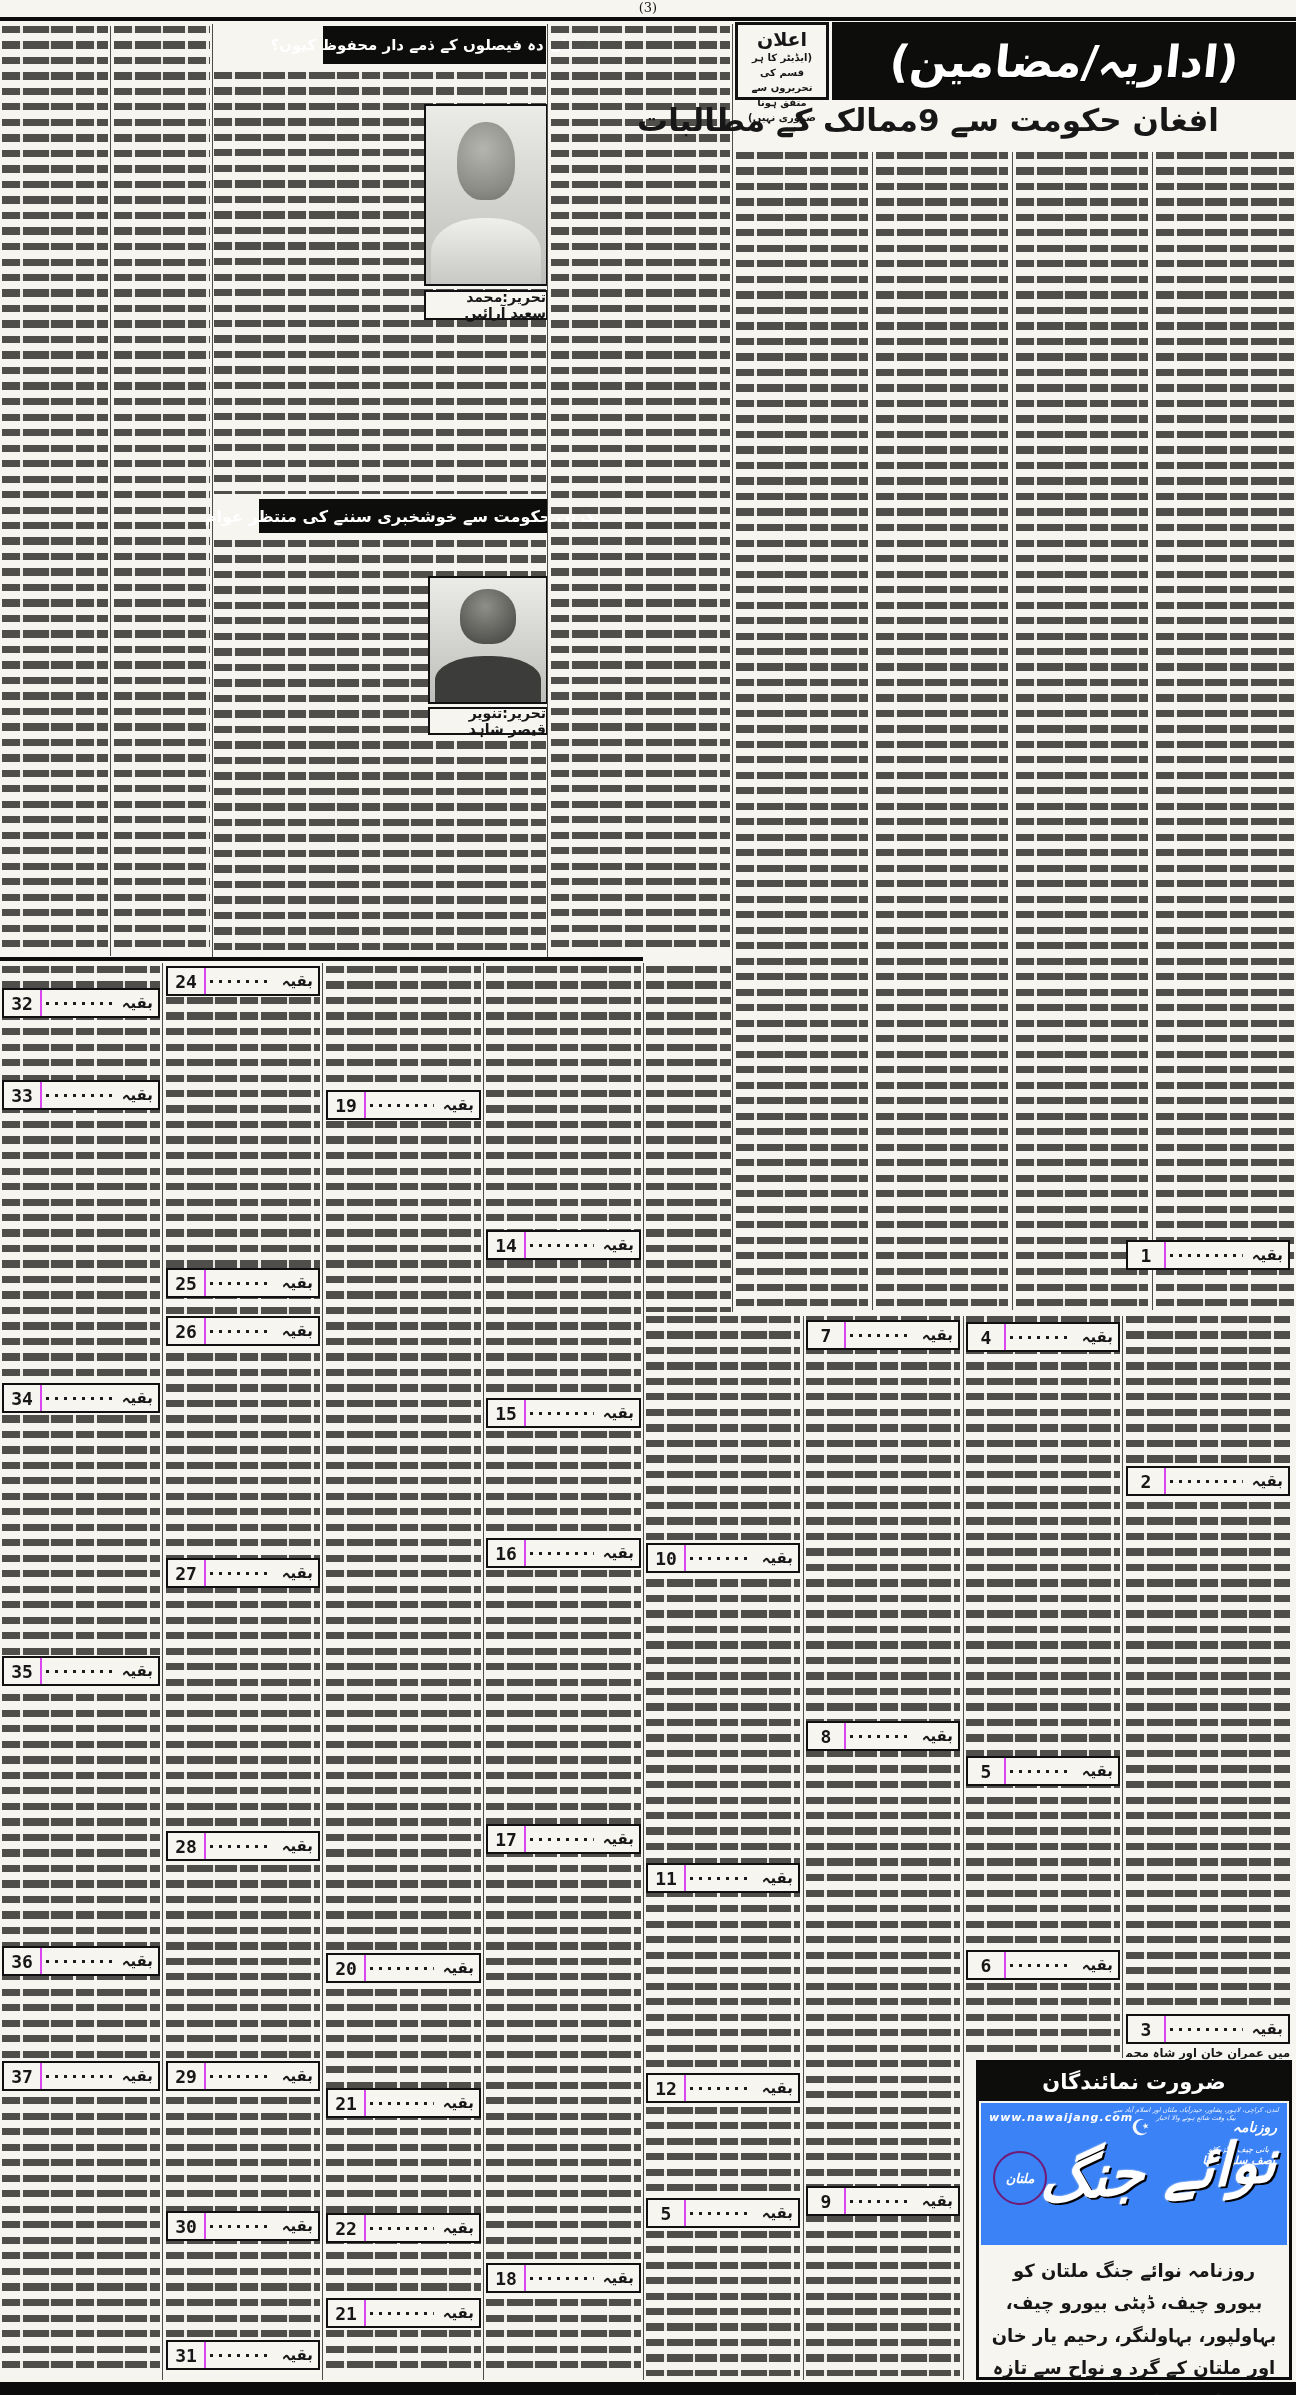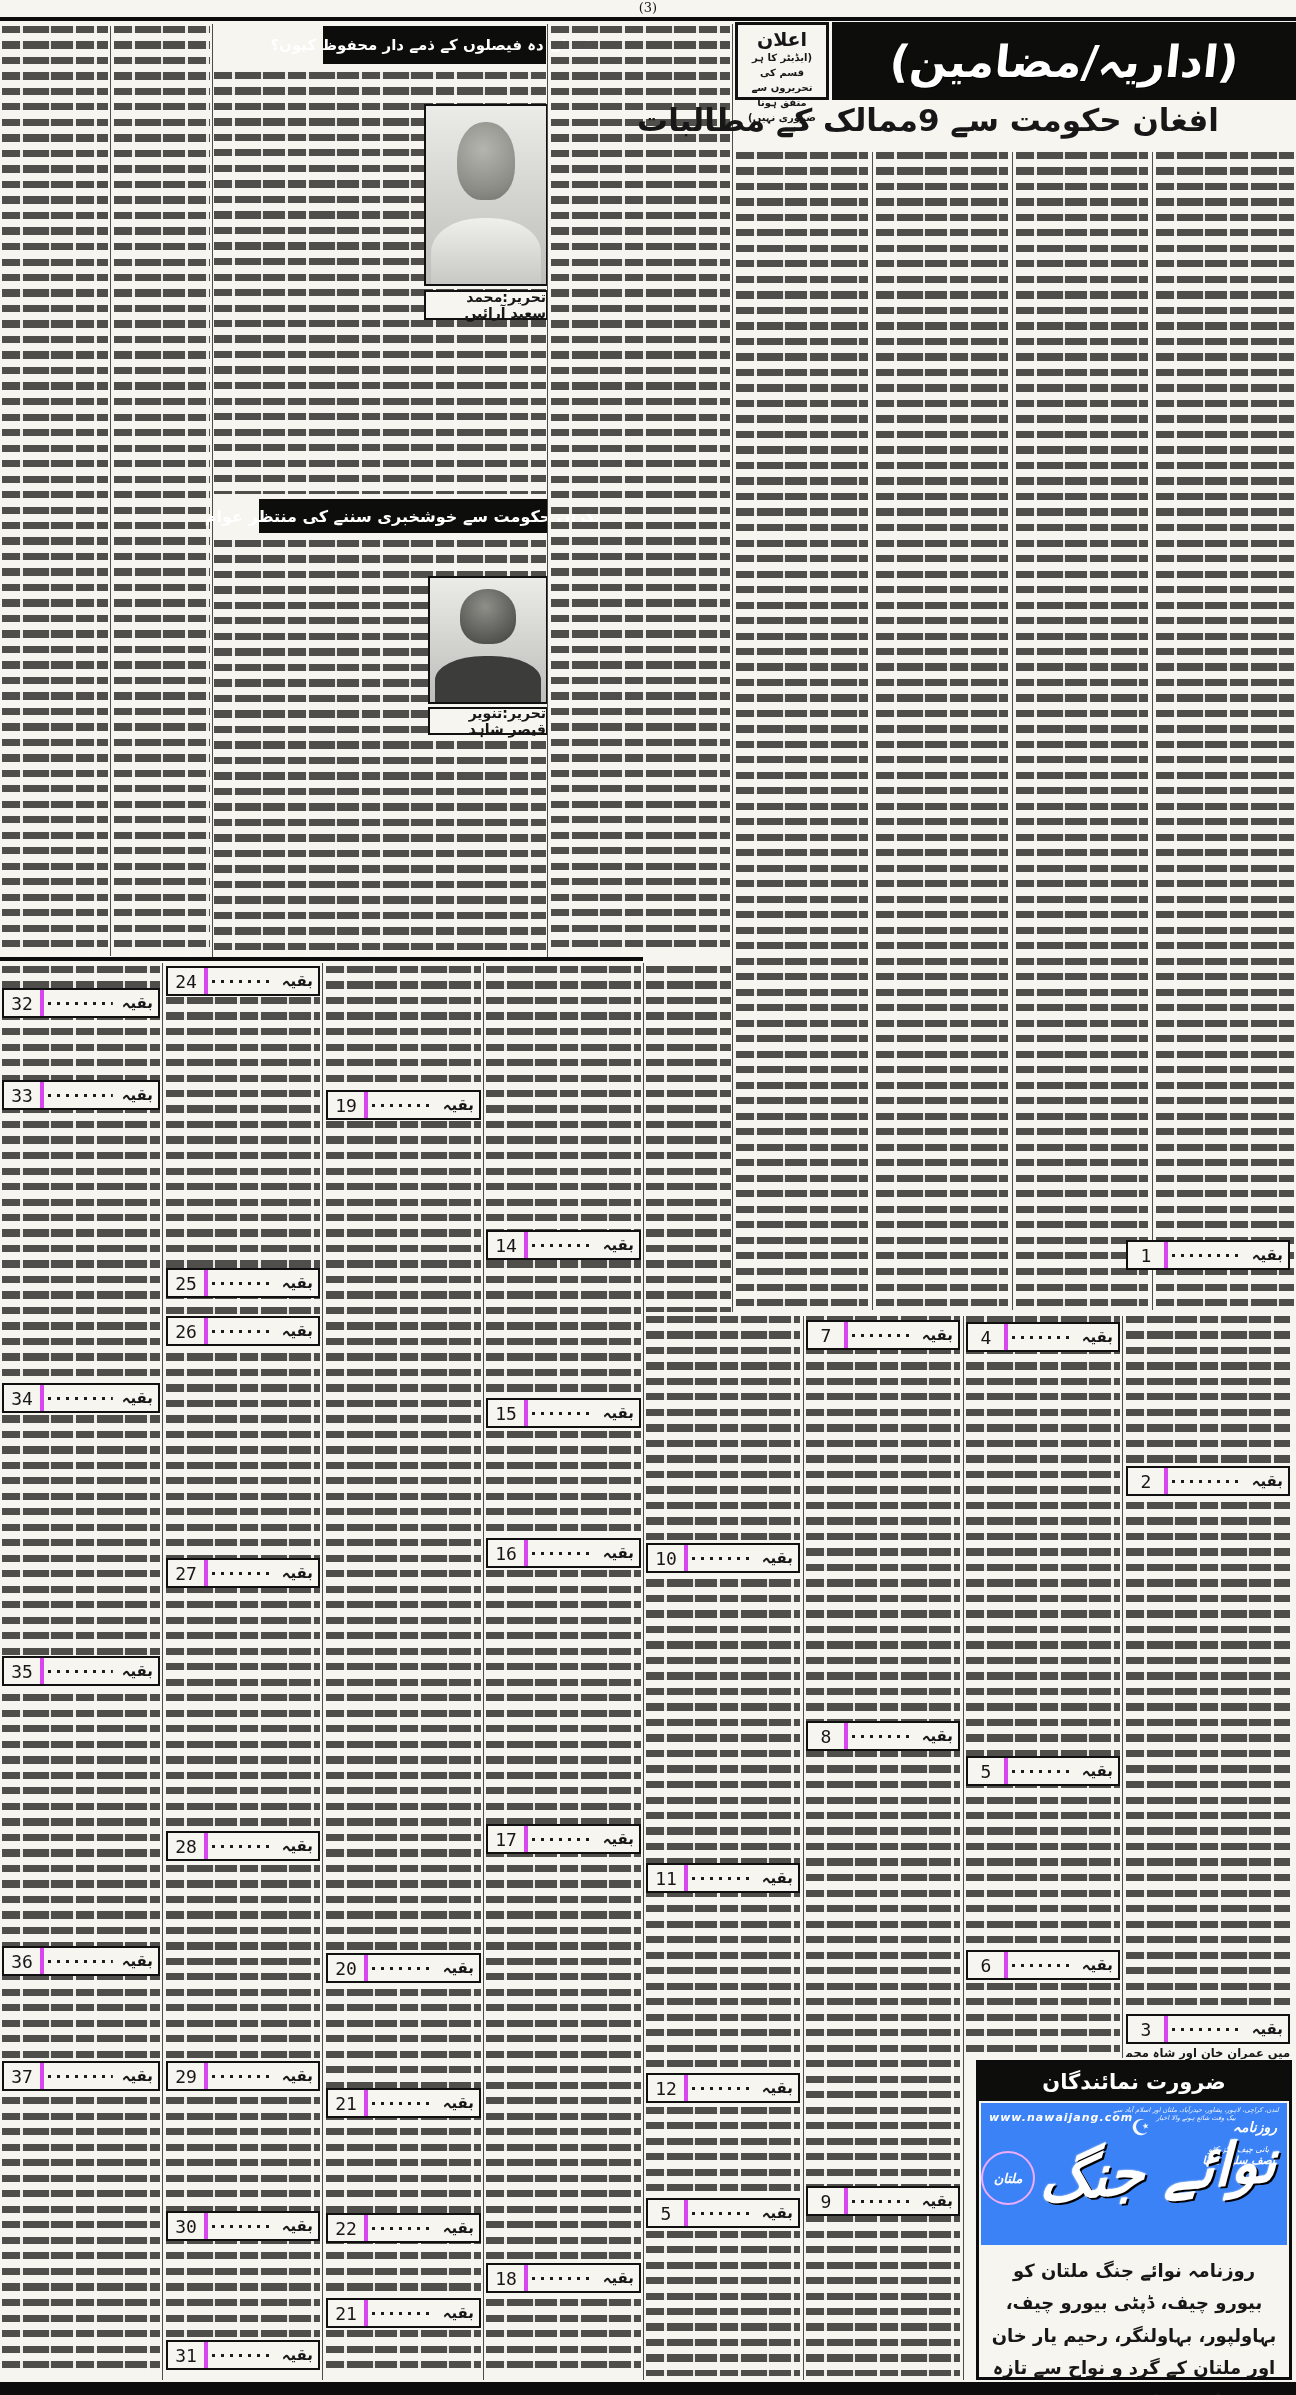--- a/index.html
+++ b/index.html
@@ -31,32 +31,32 @@
   .lead-hl{font-size:31px;font-weight:800;direction:rtl;text-align:center;letter-spacing:0;}
   .portrait{position:absolute;border:2px solid #111;background:linear-gradient(180deg,#ebebe8 0%,#cfcfcb 60%,#bdbdb9 100%);overflow:hidden;box-sizing:border-box;}
   .portrait .head{position:absolute;width:48%;height:44%;left:26%;top:9%;background:radial-gradient(circle at 45% 35%,#b5b5b0,#8b8b86 70%,#70706c);border-radius:48% 48% 42% 42%;}
   .portrait .torso{position:absolute;width:92%;height:42%;left:4%;bottom:-5%;background:#3c3c3a;border-radius:46% 46% 0 0;}
   .portrait.light .torso{background:linear-gradient(180deg,#efefec,#c2c2be);}
   .portrait.dark .head{background:radial-gradient(circle at 45% 32%,#8f8f8a,#5a5a56 65%,#3f3f3c);}
   .caption{position:absolute;border:2px solid #111;background:#f6f5f0;display:flex;align-items:center;justify-content:center;font-weight:700;font-size:14px;direction:rtl;box-sizing:border-box;padding-left:38px;}
   .strip{position:absolute;height:30px;border:2px solid #101010;background:#f6f5f0;display:flex;flex-direction:row;align-items:center;direction:rtl;box-sizing:border-box;z-index:5;}
   .strip .lbl{font-weight:800;font-size:15px;padding:0 5px;white-space:nowrap;}
   .strip .dots{flex:1;height:4px;margin:0 4px;background-image:repeating-linear-gradient(90deg,#1d1d1d 0 3px,transparent 3px 9px);background-position:center;background-size:100% 3px;background-repeat:no-repeat;}
-  .strip .num{border-right:4px solid #d946ef;align-self:stretch;min-width:36px;display:flex;align-items:center;justify-content:center;font-weight:400;font-size:18px;font-family:"DejaVu Sans Mono",monospace;background:#f6f5f0;}
+  .strip .num{border-right:2px solid #d946ef;align-self:stretch;min-width:36px;display:flex;align-items:center;justify-content:center;font-weight:700;font-size:18px;font-family:"DejaVu Sans Mono",monospace;background:#f6f5f0;}
   .recruit{border:3px solid #0c0c0c;background:#f6f5f0;box-sizing:border-box;z-index:6;}
   .recruit .rtitle{height:38px;font-size:21px;font-weight:800;direction:rtl;}
   .recruit .panel{position:relative;background:#3b82f6;margin:2px;height:142px;color:#fff;overflow:hidden;font-style:italic;}
   .panel .site{position:absolute;top:8px;left:8px;font-size:11px;font-weight:800;letter-spacing:1px;}
   .panel .tagline{position:absolute;top:3px;right:6px;width:170px;font-size:6.5px;text-align:center;direction:rtl;opacity:.9;}
   .panel .daily{position:absolute;top:16px;right:10px;font-size:14px;font-weight:700;direction:rtl;}
   .panel .founder{position:absolute;top:42px;right:12px;text-align:center;direction:rtl;}
   .panel .founder .fl{font-size:8px;display:block;}
   .panel .founder .fn{font-size:11px;font-weight:700;display:block;}
   .panel .masthead{position:absolute;left:58px;top:34px;font-size:58px;font-weight:800;direction:rtl;transform:rotate(-5deg) skewX(-6deg);text-shadow:2px 2px 0 #000,0 0 2px #fff;white-space:nowrap;}
-  .panel .stamp{position:absolute;left:0;top:48px;width:50px;height:50px;border:2px solid #f0abfc;border-radius:50%;display:flex;align-items:center;justify-content:center;font-size:13px;font-weight:700;direction:rtl;}
+  .panel .stamp{position:absolute;left:12px;top:48px;width:50px;height:50px;border:2px solid #701a75;border-radius:50%;display:flex;align-items:center;justify-content:center;font-size:13px;font-weight:700;direction:rtl;}
   .panel .flag{position:absolute;left:150px;top:12px;font-size:22px;transform:rotate(-12deg);opacity:.95;}
   .recruit .rbody{padding:8px 12px 4px;font-size:18px;font-weight:700;line-height:1.8;text-align:center;direction:rtl;}
   .note3{position:absolute;font-size:11.5px;font-weight:700;direction:rtl;text-align:center;white-space:nowrap;overflow:hidden;}
 </style>
 </head>
 <body>
 
 <div class="abs pagehead">(3)</div>
 
 <div class="hrule" style="left:0;top:17px;width:1296px;height:4px;"></div>

